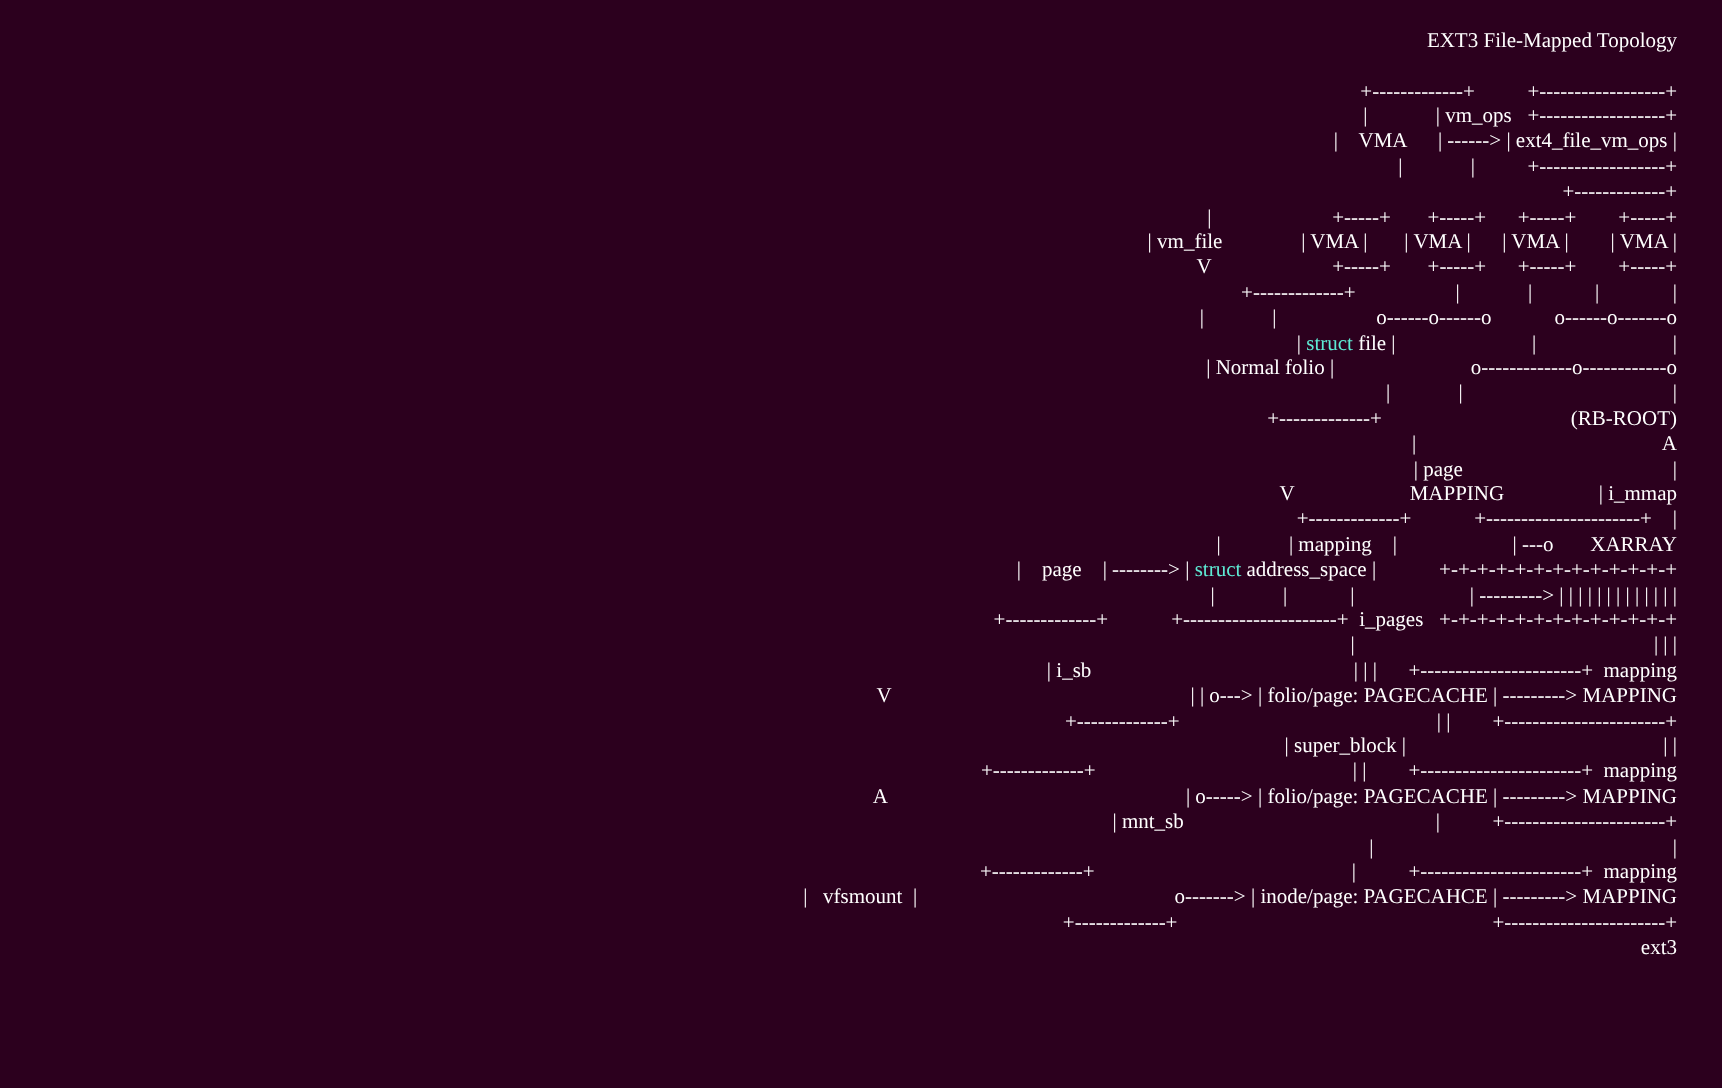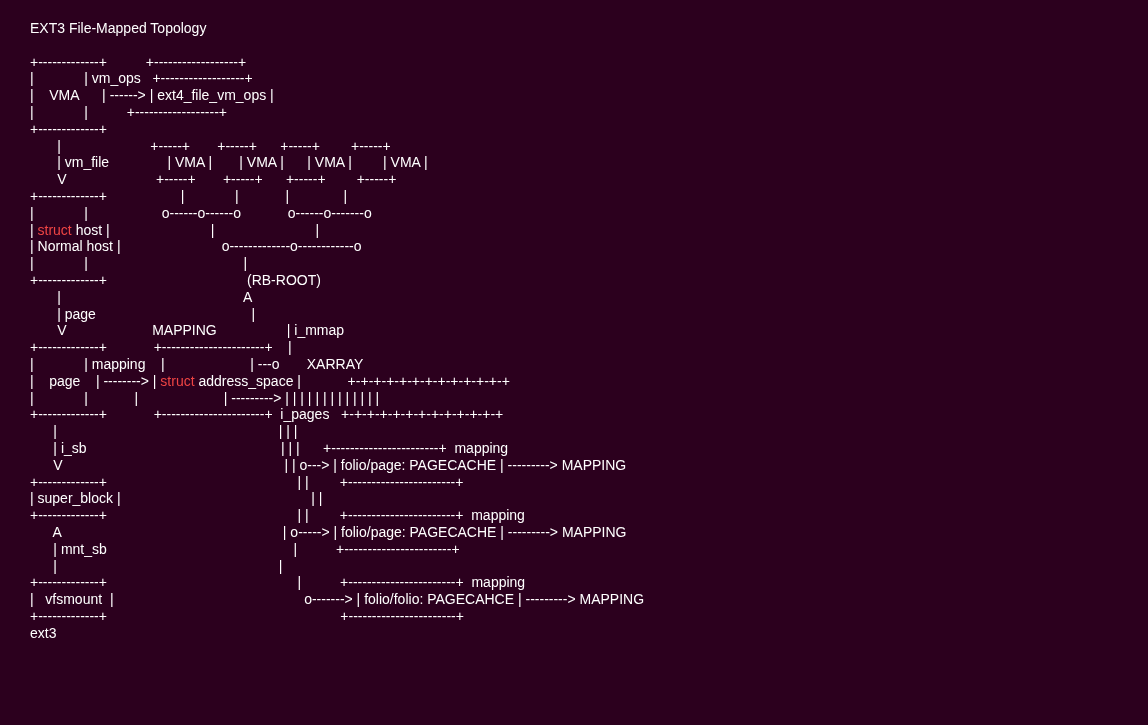--- a/index.html
+++ b/index.html
@@ -8,58 +8,59 @@
     background-color: #2c001e;
     color: #ffffff;
     font-family: "Ubuntu Mono", "DejaVu Sans Mono", "Courier New", monospace;
     font-size: 14px;
     line-height: 1.2;
   }
   pre {
     margin: 0;
     padding: 20px 30px;
     white-space: pre;
-    font-family: Liberation Sans, sans-serif;
+    font-family: Liberation Serif, serif;
+    text-align: right;
   }
   .hl {
-    color: #ef4444;
+    color: #5eead4;
   }
 </style>
 </head>
 <body>
 
 <pre><span>EXT3 File-Mapped Topology</span>
 
 +-------------+          +------------------+
 |             | <span>vm_ops</span>   +------------------+
 |    <span>VMA</span>      | ------&gt; | <span>ext4_file_vm_ops</span> |
 |             |          +------------------+
 +-------------+
        |                       +-----+       +-----+      +-----+        +-----+
        | <span>vm_file</span>               | <span>VMA</span> |       | <span>VMA</span> |      | <span>VMA</span> |        | <span>VMA</span> |
        V                       +-----+       +-----+      +-----+        +-----+
 +-------------+                   |             |            |              |
 |             |                   o------o------o            o------o-------o
-| <span class="hl">struct</span> <span>host</span> |                          |                          |
-| <span>Normal host</span> |                          o-------------o------------o
+| <span class="hl">struct</span> <span>file</span> |                          |                          |
+| <span>Normal folio</span> |                          o-------------o------------o
 |             |                                        |
 +-------------+                                    <span>(RB-ROOT)</span>
        |                                               A
        | <span>page</span>                                        |
        V                      <span>MAPPING</span>                  | <span>i_mmap</span>
 +-------------+            +----------------------+    |
 |             | <span>mapping</span>    |                      | ---o       <span>XARRAY</span>
 |    <span>page</span>    | --------&gt; | <span class="hl">struct</span> <span>address_space</span> |            +-+-+-+-+-+-+-+-+-+-+-+-+
 |             |            |                      | ---------&gt; | | | | | | | | | | | | |
 +-------------+            +----------------------+  <span>i_pages</span>   +-+-+-+-+-+-+-+-+-+-+-+-+
       |                                                         | | |
       | <span>i_sb</span>                                                  | | |      +-----------------------+  <span>mapping</span>
       V                                                         | | o---&gt; | <span>folio/page: PAGECACHE</span> | ---------&gt; <span>MAPPING</span>
 +-------------+                                                 | |        +-----------------------+
 | <span>super_block</span> |                                                 | |
 +-------------+                                                 | |        +-----------------------+  <span>mapping</span>
       A                                                         | o-----&gt; | <span>folio/page: PAGECACHE</span> | ---------&gt; <span>MAPPING</span>
       | <span>mnt_sb</span>                                                |          +-----------------------+
       |                                                         |
 +-------------+                                                 |          +-----------------------+  <span>mapping</span>
-|   <span>vfsmount</span>  |                                                 o-------&gt; | <span>folio/folio: PAGECAHCE</span> | ---------&gt; <span>MAPPING</span>
+|   <span>vfsmount</span>  |                                                 o-------&gt; | <span>inode/page: PAGECAHCE</span> | ---------&gt; <span>MAPPING</span>
 +-------------+                                                            +-----------------------+
 <span>ext3</span></pre>
 
 </body></html>

